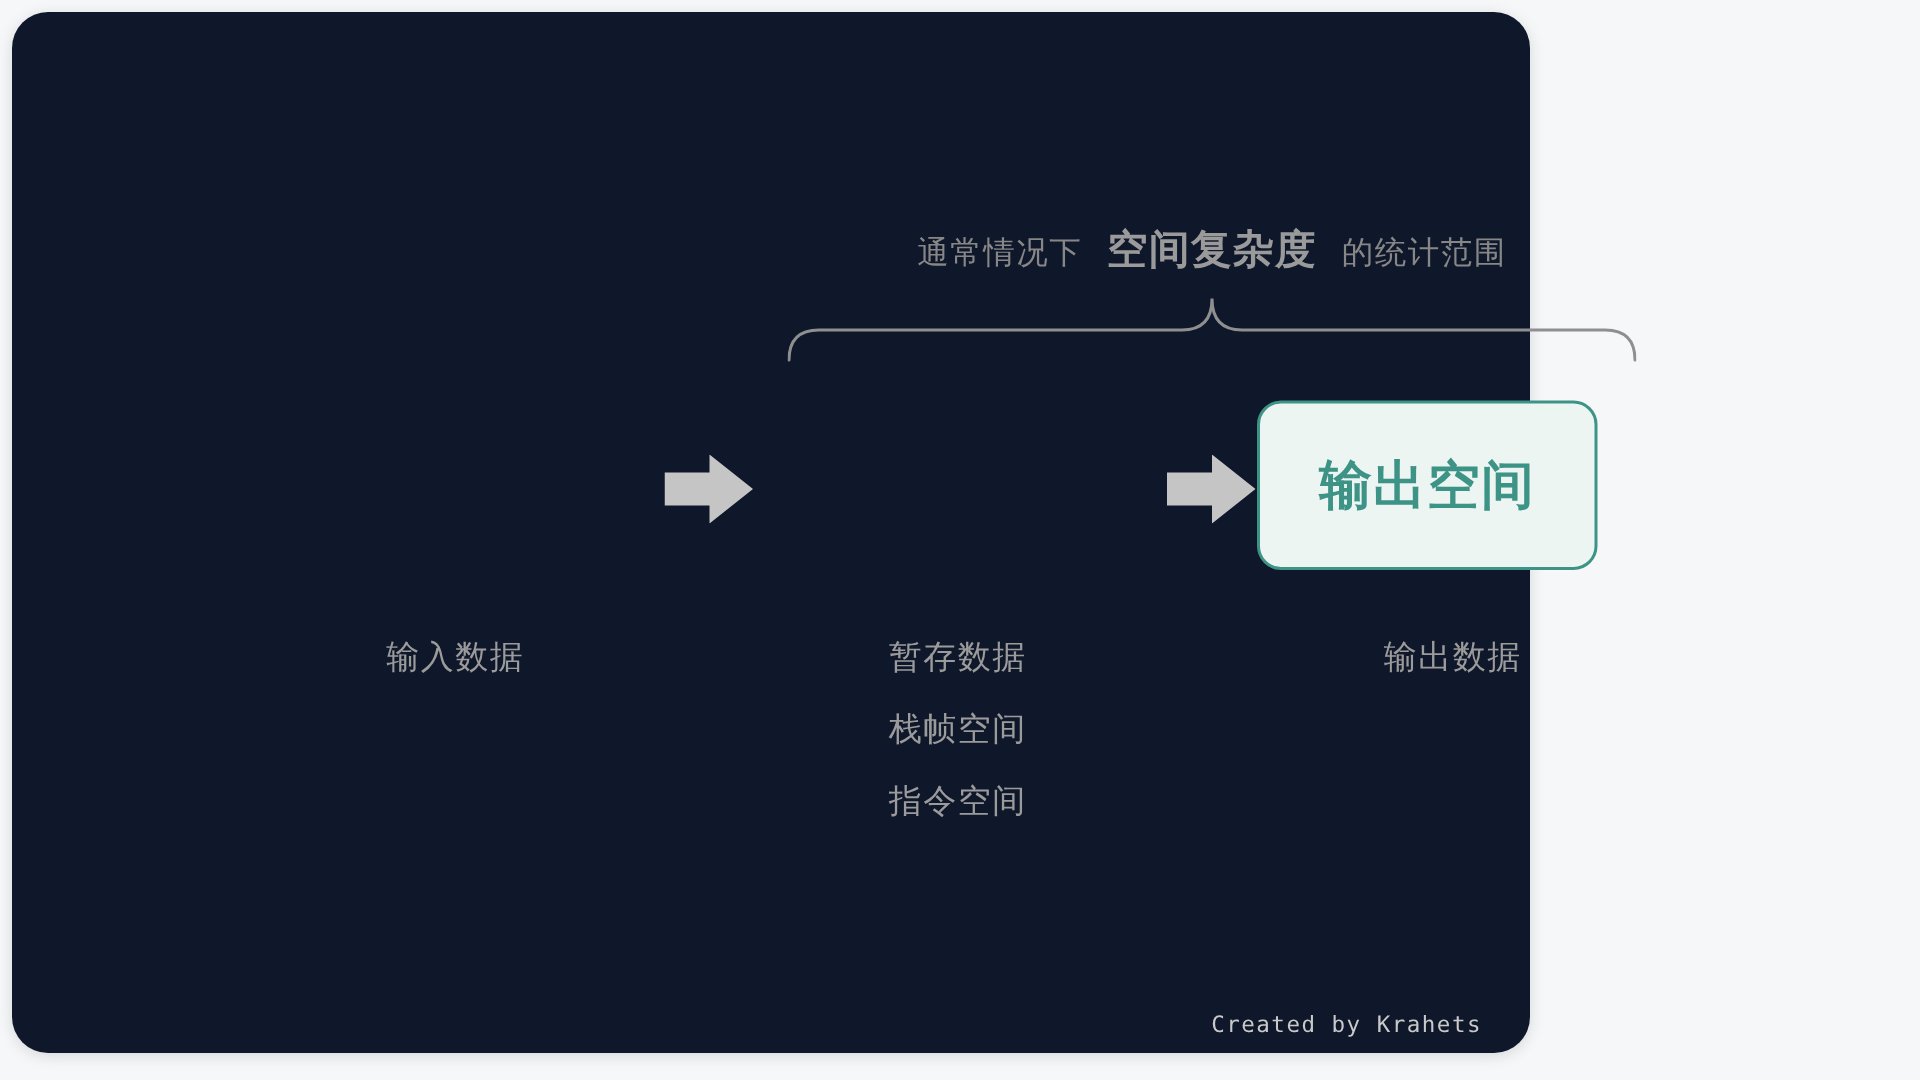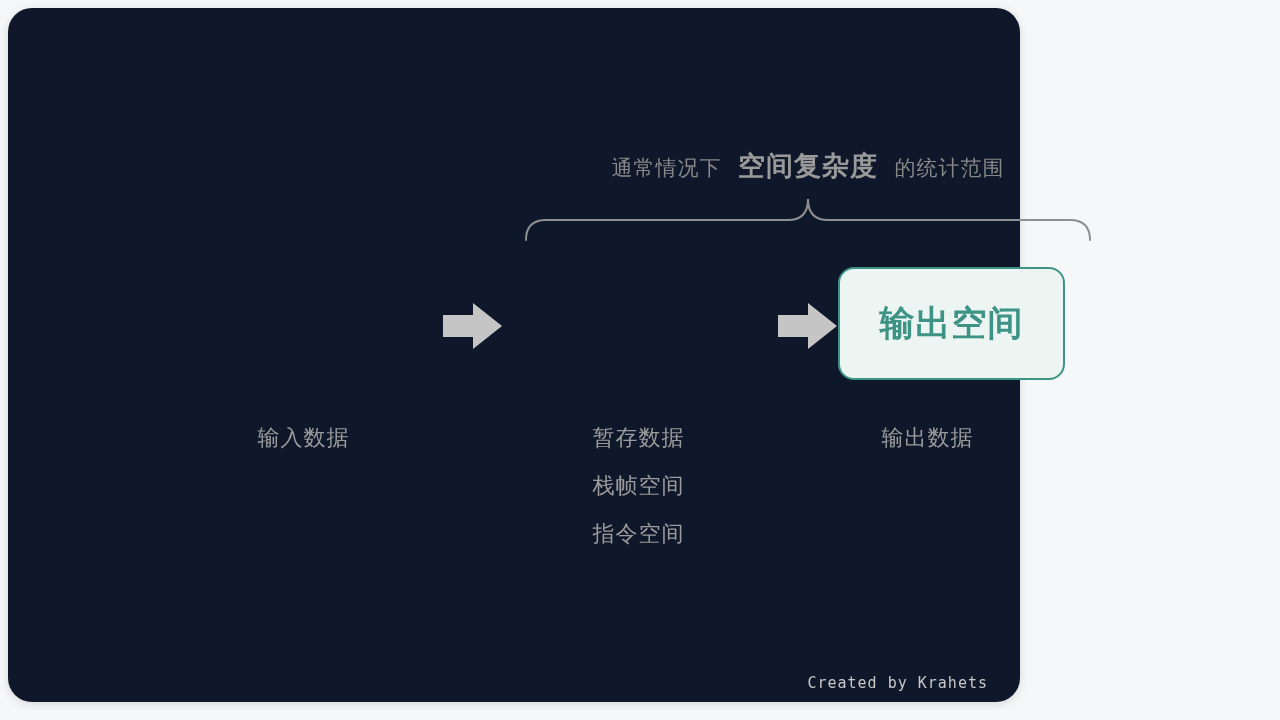--- a/index.html
+++ b/index.html
@@ -87,21 +87,21 @@
   .sub-line {
     font-size: 22px;
     line-height: 28px;
     color: #9b9b9b;
     letter-spacing: 1px;
     margin-bottom: 20px;
     white-space: nowrap;
   }
   .col-input  { left: 182px; }
   .col-temp   { left: 517px; }
-  .col-output { left: 806px; }
+  .col-output { left: 847px; }
   .credit {
     position: absolute;
     right: 32px;
     bottom: 10px;
     font-family: "DejaVu Sans Mono", "Liberation Mono", monospace;
     font-size: 15px;
     letter-spacing: 1px;
     color: #c9c9c9;
   }
 </style>

